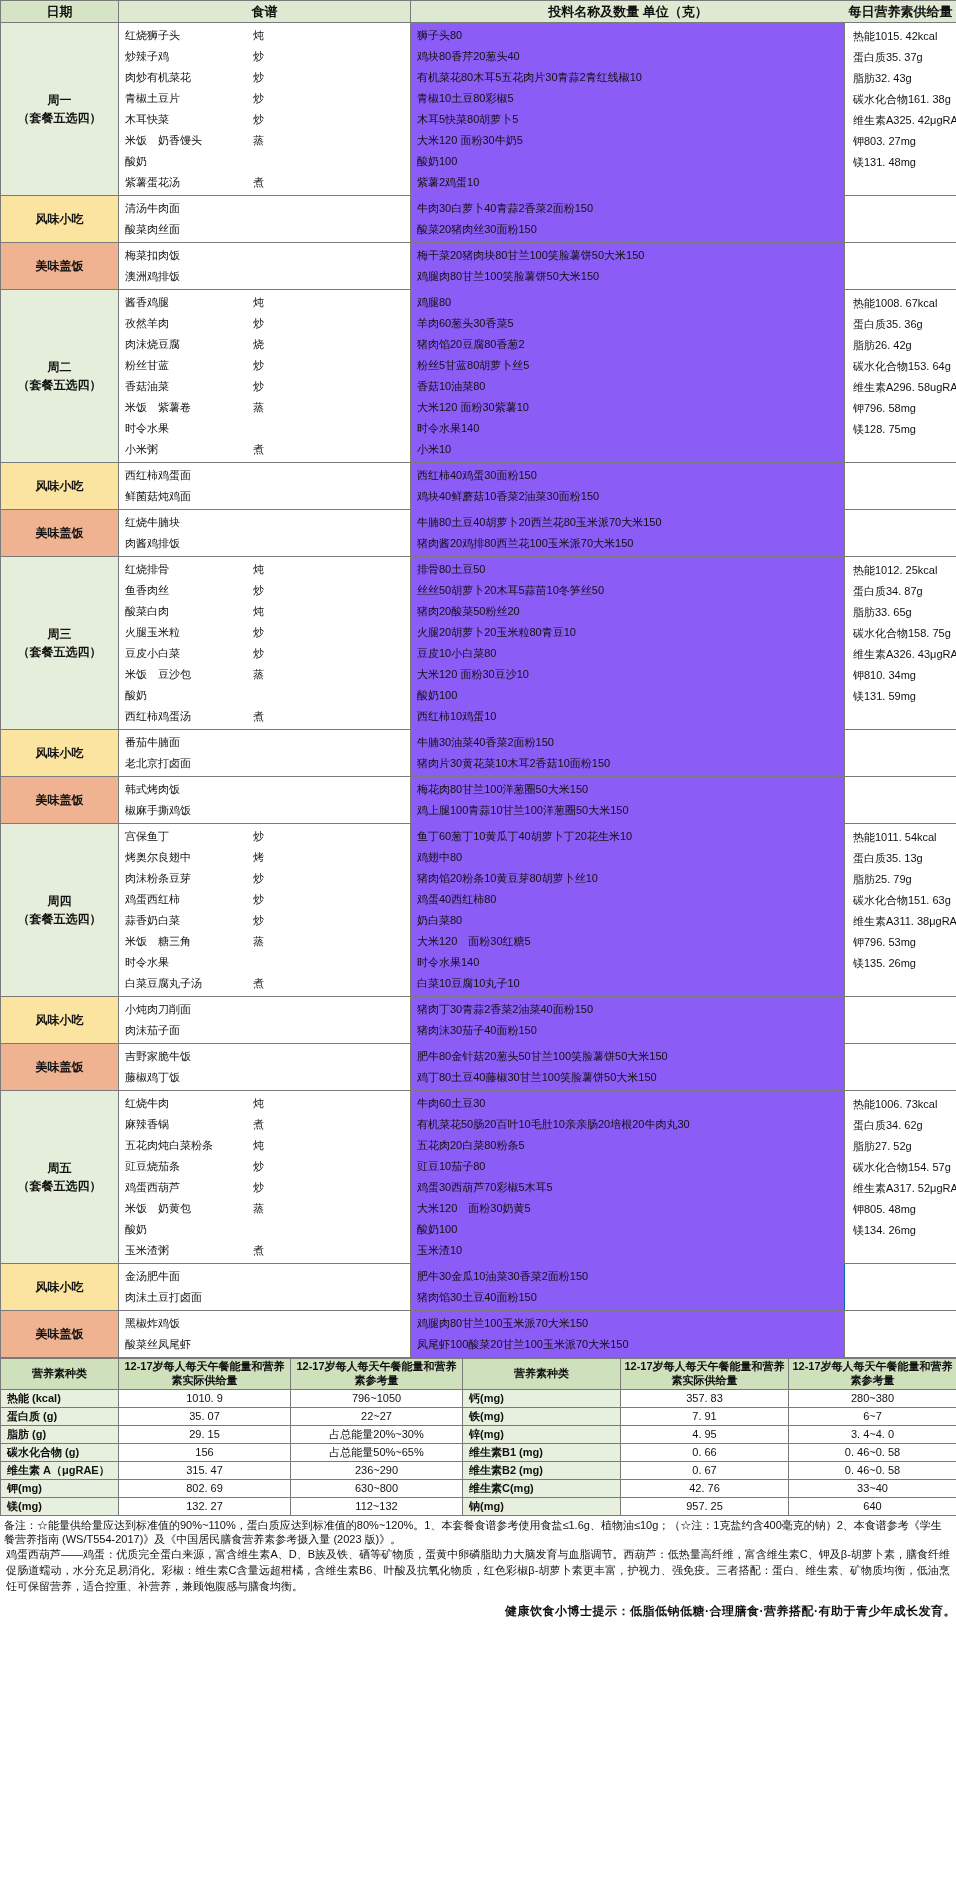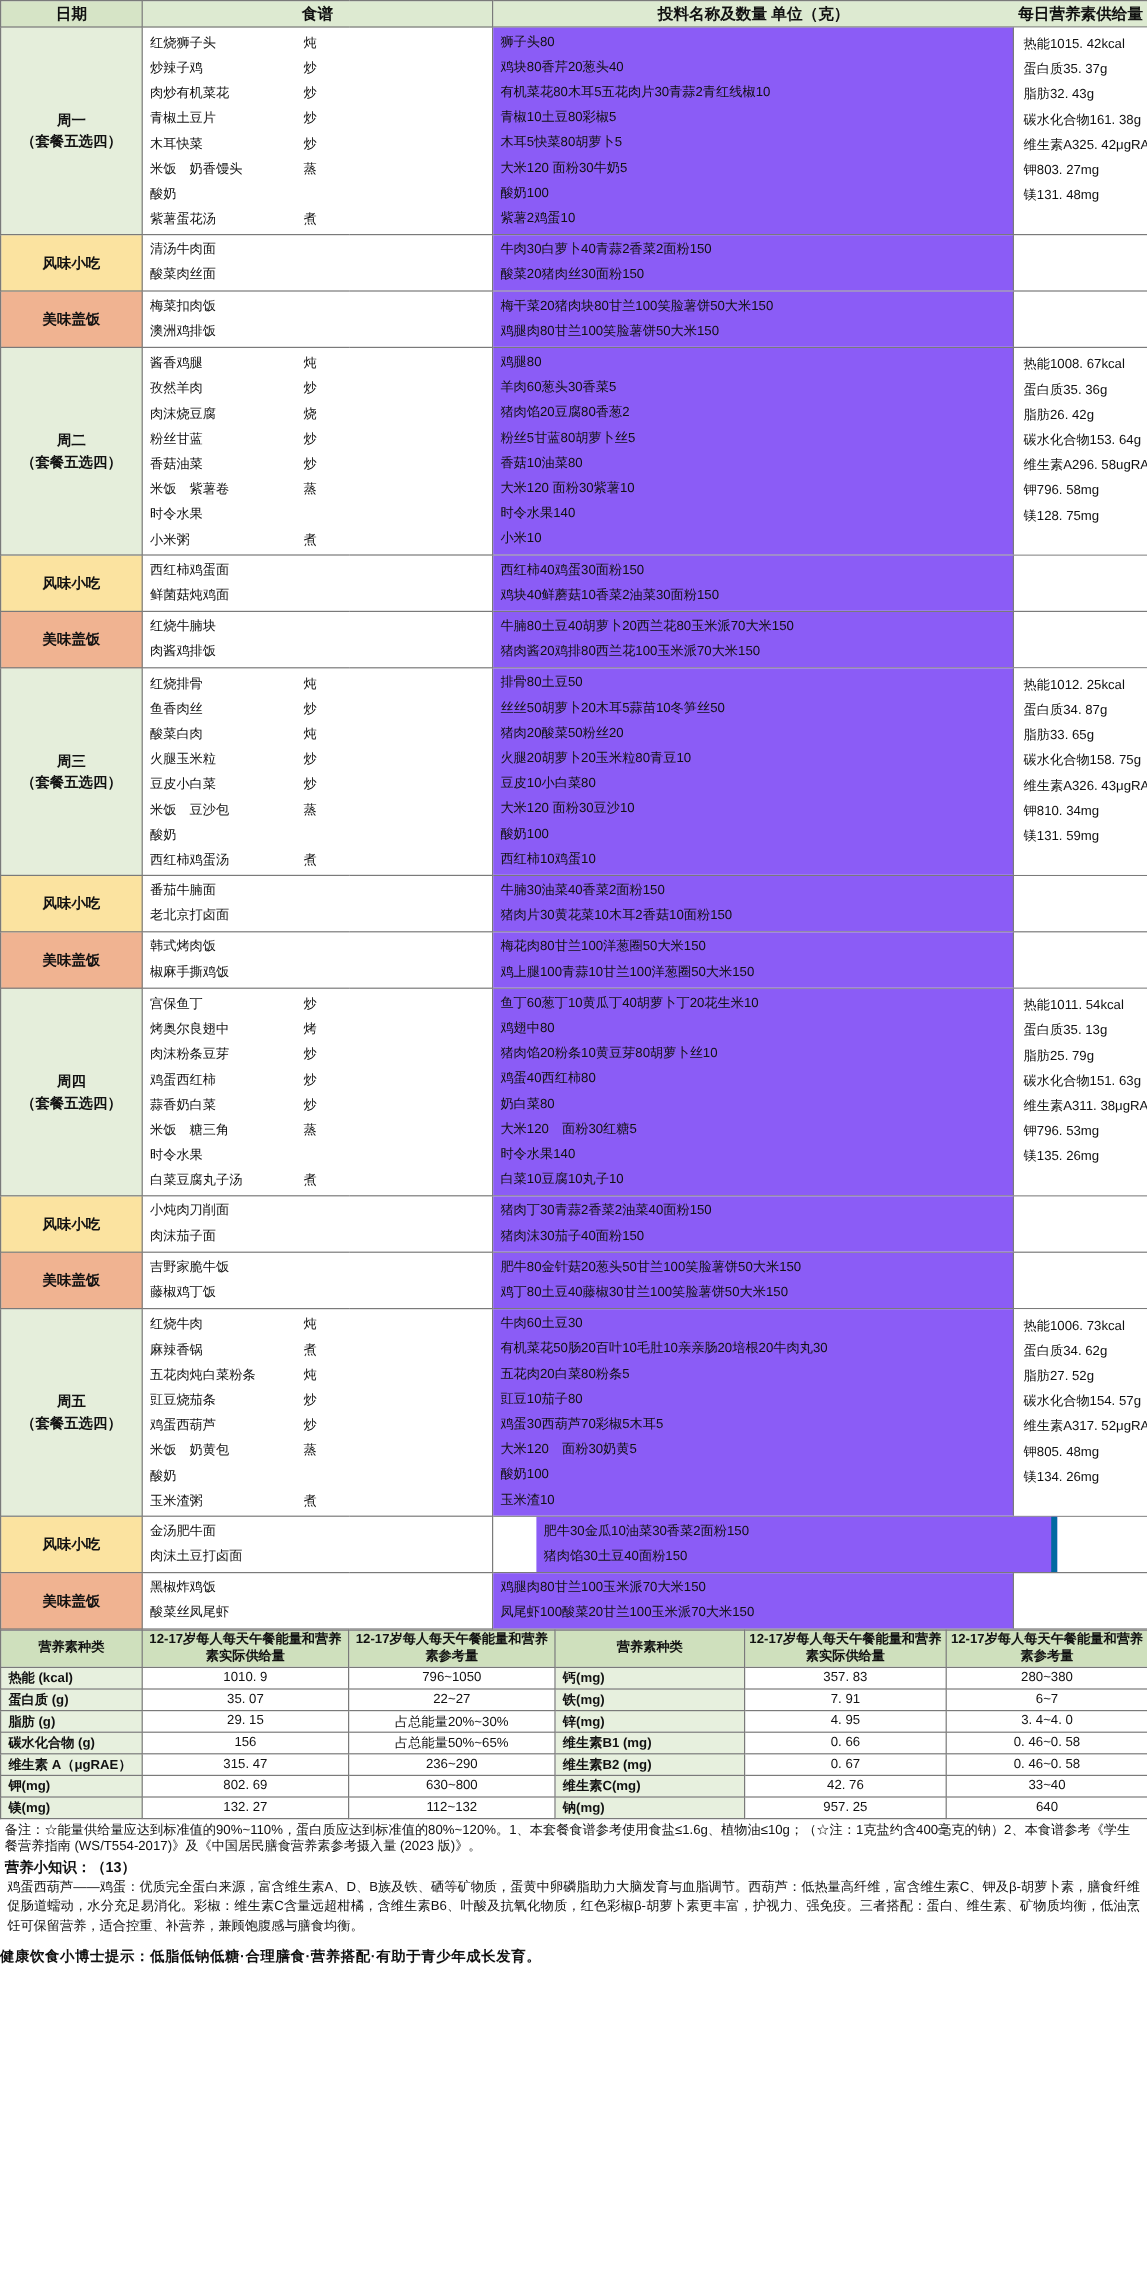--- a/index.html
+++ b/index.html
@@ -103,21 +103,21 @@
     font-weight: bold;
     font-size: 12px;
     padding: 1px 4px;
   }
   .knowledge-body {
     padding: 0 6px 2px 6px;
     line-height: 1.45;
     text-align: justify;
   }
   .footer {
-    text-align: left;
+    text-align: right;
     font-weight: bold;
     font-size: 12px;
     padding: 6px 0 8px 0;
     letter-spacing: .5px;
   }
 </style>
 </head>
 <body>
 
 <div id="sheet">
@@ -688,21 +688,21 @@
           </td>
         </tr>
         <tr>
           <td class="snackcell">风味小吃</td>
           <td colspan="2" class="dishes">
             <div class="snackline">金汤肥牛面</div>
             <div class="snackline">肉沫土豆打卤面</div>
           </td>
           <td>
             <div style="display:flex">
-       <div class="ingred" style="flex:0 0 434px; border-right:5px solid #0369a1;margin-left:36px;">
+       <div class="ingred" style="flex:0 0 434px; border-right:1px solid #0369a1;">
                 <div class="ingredrow">肥牛30金瓜10油菜30香菜2面粉150</div>
                 <div class="ingredrow">猪肉馅30土豆40面粉150</div>
               </div>
               <div style="flex:1"></div>
             </div>
           </td>
         </tr>
         <tr>
           <td class="ricecell">美味盖饭</td>
           <td colspan="2" class="dishes">
@@ -793,16 +793,15 @@
           <td class="val">132. 27</td>
           <td class="val">112~132</td>
           <td class="kindname">钠(mg)</td>
           <td class="val">957. 25</td>
           <td class="val">640</td>
         </tr>
       </tbody>
   </table>
 
   <div class="note">备注：☆能量供给量应达到标准值的90%~110%，蛋白质应达到标准值的80%~120%。1、本套餐食谱参考使用食盐≤1.6g、植物油≤10g；（☆注：1克盐约含400毫克的钠）2、本食谱参考《学生餐营养指南 (WS/T554-2017)》及《中国居民膳食营养素参考摄入量 (2023 版)》。</div>
-  <div class="knowledge-title">营养小知识：（13）</div>
   <div class="knowledge-body">鸡蛋西葫芦——鸡蛋：优质完全蛋白来源，富含维生素A、D、B族及铁、硒等矿物质，蛋黄中卵磷脂助力大脑发育与血脂调节。西葫芦：低热量高纤维，富含维生素C、钾及β-胡萝卜素，膳食纤维促肠道蠕动，水分充足易消化。彩椒：维生素C含量远超柑橘，含维生素B6、叶酸及抗氧化物质，红色彩椒β-胡萝卜素更丰富，护视力、强免疫。三者搭配：蛋白、维生素、矿物质均衡，低油烹饪可保留营养，适合控重、补营养，兼顾饱腹感与膳食均衡。</div>
   <div class="footer">健康饮食小博士提示：低脂低钠低糖·合理膳食·营养搭配·有助于青少年成长发育。</div>
 </div>
 
 </body></html>

